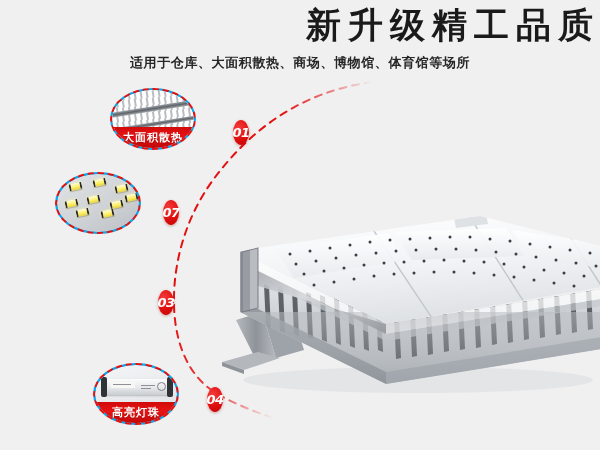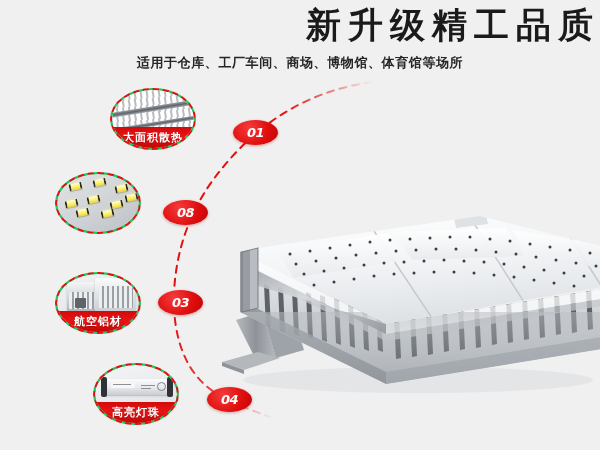--- a/index.html
+++ b/index.html
@@ -27,36 +27,36 @@
 
   
   .arc-svg{position:absolute;left:0;top:0;width:600px;height:450px;pointer-events:none;}
 
   
   .feature{position:absolute;}
   .fcircle{
     position:relative;width:100%;height:100%;
     border-radius:50%;overflow:hidden;
     border:2px dashed #e31010;
-    background:#22c55e;
+    background:#0ea5e9;
     box-sizing:border-box;
   }
   .fphoto{position:absolute;inset:0;overflow:hidden;border-radius:50%;}
   .fbanner{
     position:absolute;left:0;right:0;bottom:0;height:36%;
     background:linear-gradient(180deg,#d10a0a 0%,#e81414 45%,#c20606 100%);
     color:#fff;font-size:11px;font-weight:700;letter-spacing:1px;
     display:flex;align-items:center;justify-content:center;
     font-family:"DejaVu Sans","Liberation Sans",sans-serif;
     text-shadow:0 1px 1px rgba(0,0,0,.25);
   }
 
   
   .badge{
-    position:absolute;width:45px;height:25px;border-radius:50%;
+    position:absolute;width:16px;height:25px;border-radius:50%;
     background:radial-gradient(circle at 35% 30%,#f43b3b 0%,#e00f0f 55%,#c10404 100%);
     color:#fff;font-size:13px;font-weight:700;font-style:italic;
     display:flex;align-items:center;justify-content:center;
     font-family:"DejaVu Sans","Liberation Sans",sans-serif;
     box-shadow:0 1px 3px rgba(150,0,0,.35);
     letter-spacing:-.5px;z-index:7;
   }
 
   
   .fins-tex{
@@ -105,21 +105,21 @@
   
   .product{position:absolute;left:218px;top:212px;width:390px;height:185px;}
   .prod-svg{position:absolute;left:0;top:0;}
 </style>
 </head>
 <body>
 
 <div id="stage">
 
   <div class="title">新升级精工品质</div>
-  <div class="subtitle">适用于仓库、工厂车间、商场、博物馆、体育馆等场所</div>
+  <div class="subtitle">适用于仓库、大面积散热、商场、博物馆、体育馆等场所</div>
 
   <svg class="arc-svg" viewBox="0 0 600 450">
     <defs>
       <linearGradient id="arcfade" x1="1" y1="0" x2="0" y2="0.35">
         <stop offset="0" stop-color="#e31010" stop-opacity="0"></stop>
         <stop offset="0.22" stop-color="#e31010" stop-opacity="0.55"></stop>
         <stop offset="0.45" stop-color="#e31010" stop-opacity="1"></stop>
         <stop offset="1" stop-color="#e31010" stop-opacity="1"></stop>
       </linearGradient>
       <linearGradient id="arcfade2" x1="0" y1="0" x2="1" y2="0.4">
@@ -155,37 +155,22 @@
         <div class="led-chip" style="left:58px;top:11px;"></div>
         <div class="led-chip" style="left:8px;top:26px;"></div>
         <div class="led-chip" style="left:30px;top:22px;"></div>
         <div class="led-chip" style="left:53px;top:27px;"></div>
         <div class="led-chip" style="left:68px;top:20px;"></div>
         <div class="led-chip" style="left:19px;top:35px;"></div>
         <div class="led-chip" style="left:44px;top:36px;"></div>
       </div>
     </div>
   </div>
-  <div class="badge" style="left:163px;top:200px;">08</div>
-
-  <div class="feature" style="left:55px;top:272px;width:86px;height:62px;">
-    <div class="fcircle">
-      <div class="fphoto">
-        <div style="position:absolute;inset:0;background:linear-gradient(160deg,#f2f3f5,#dadde0);"></div>
-        <div class="alu-body" style="left:10px;top:8px;width:30px;height:30px;"></div>
-        <div class="alu-fins" style="left:12px;top:18px;width:26px;height:17px;"></div>
-        <div class="alu-body" style="left:38px;top:4px;width:40px;height:34px;
-             background:linear-gradient(180deg,#fafbfb,#c9cdd1);"></div>
-        <div class="alu-fins" style="left:42px;top:12px;width:34px;height:22px;"></div>
-        <div style="position:absolute;left:18px;top:24px;width:11px;height:10px;
-             background:#5e6469;border-radius:1px;"></div>
-      </div>
-      <div class="fbanner">航空铝材</div>
-    </div>
-  </div>
+  <div class="badge" style="left:163px;top:200px;">07</div>
+
   <div class="badge" style="left:158px;top:290px;">03</div>
 
   <div class="feature" style="left:93px;top:363px;width:86px;height:62px;">
     <div class="fcircle">
       <div class="fphoto">
         <div style="position:absolute;inset:0;background:linear-gradient(165deg,#f4f5f7,#dcdfe2);"></div>
         <div class="psu-body" style="left:8px;top:14px;width:68px;height:16px;"></div>
         <div class="psu-cap" style="left:6px;top:12px;width:6px;height:20px;"></div>
         <div class="psu-cap" style="left:72px;top:12px;width:6px;height:20px;"></div>
         <div class="psu-label" style="left:16px;top:17px;width:24px;height:6px;"></div>

